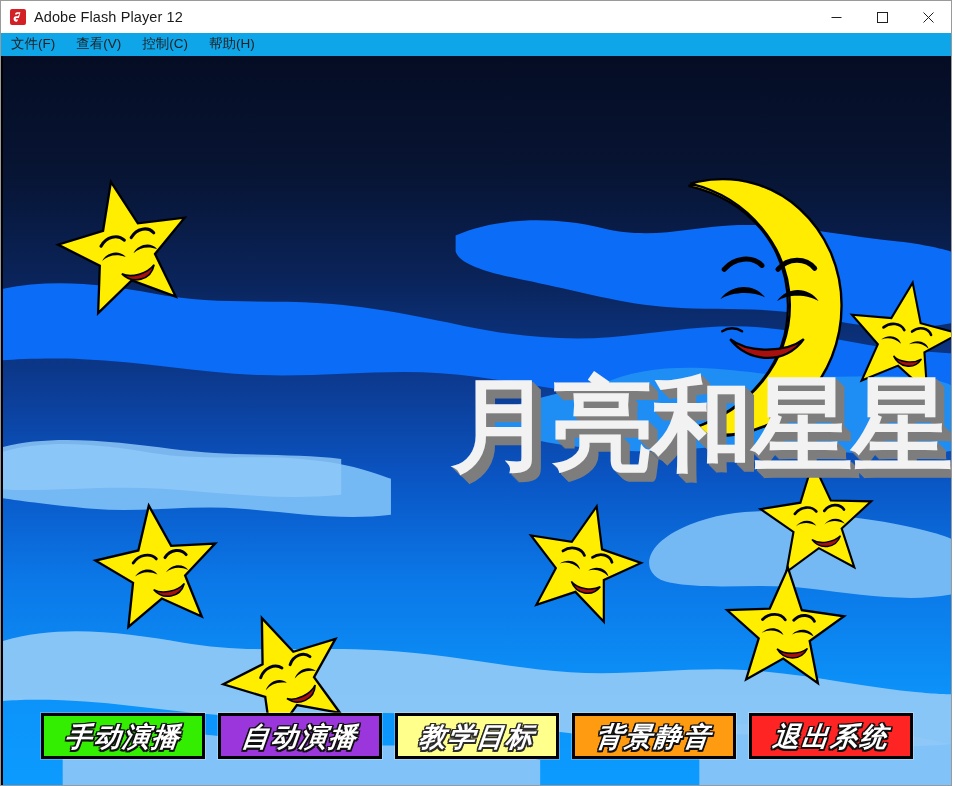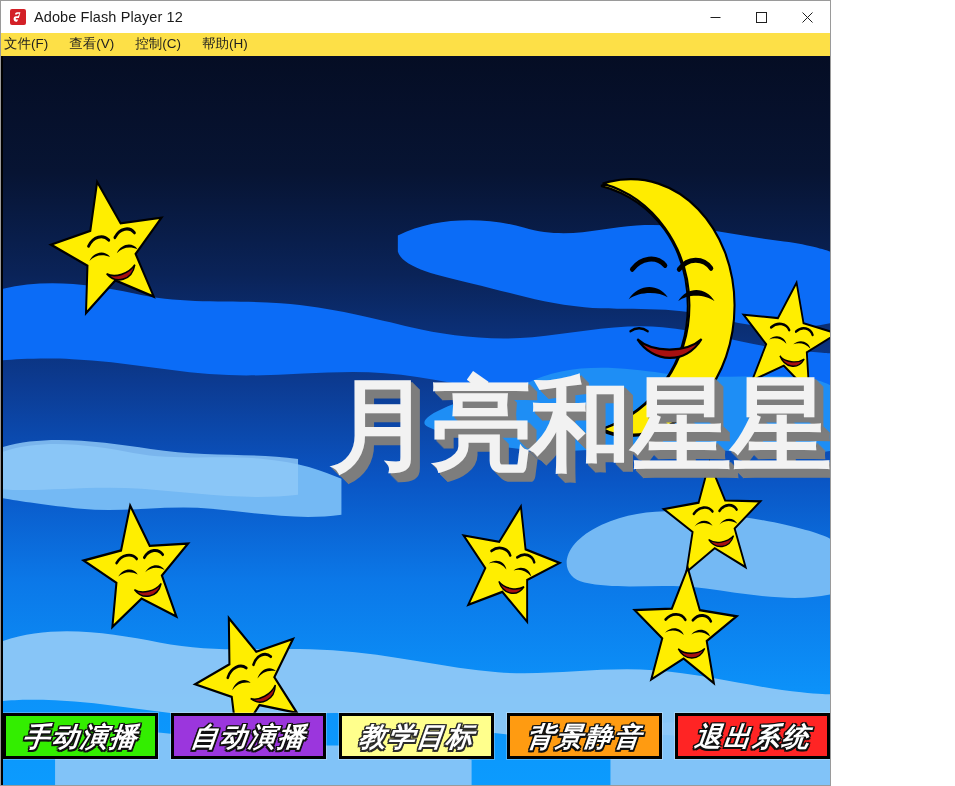--- a/index.html
+++ b/index.html
@@ -2,21 +2,21 @@
 <html><head>
 <meta charset="utf-8">
 <style>
   html,body{margin:0;padding:0;background:#fff;}
   body{
     width:955px;height:786px;overflow:hidden;
     font-family:"Liberation Sans","DejaVu Sans",sans-serif;
     -webkit-font-smoothing:antialiased;
   }
   .window{
-    position:relative;width:831px;height:786px;
+    position:relative;width:952px;height:786px;
     background:#ffffff;
     box-sizing:border-box;
     border:1px solid #9a9a9a;
     display:flex;flex-direction:column;
   }
   
   .titlebar{
     height:32px;flex:0 0 32px;
     display:flex;align-items:center;
     background:#ffffff;
@@ -39,22 +39,22 @@
   }
   .win-btn{
     width:46px;height:32px;display:flex;align-items:center;justify-content:center;
     cursor:default;
   }
   .win-btn svg{display:block;}
   
   .menubar{
     height:23px;flex:0 0 23px;
     display:flex;align-items:center;
-    background:#fde047;
-    padding-left:3px;
+    background:#0ea5e9;
+    padding-left:10px;
     box-sizing:border-box;
   }
   .menu-item{
     font-size:13.5px;color:#1f1f1f;
     padding:2px 10px 3px 0;
     margin-right:11px;
     white-space:nowrap;cursor:default;
   }
   
   .stage-wrap{

